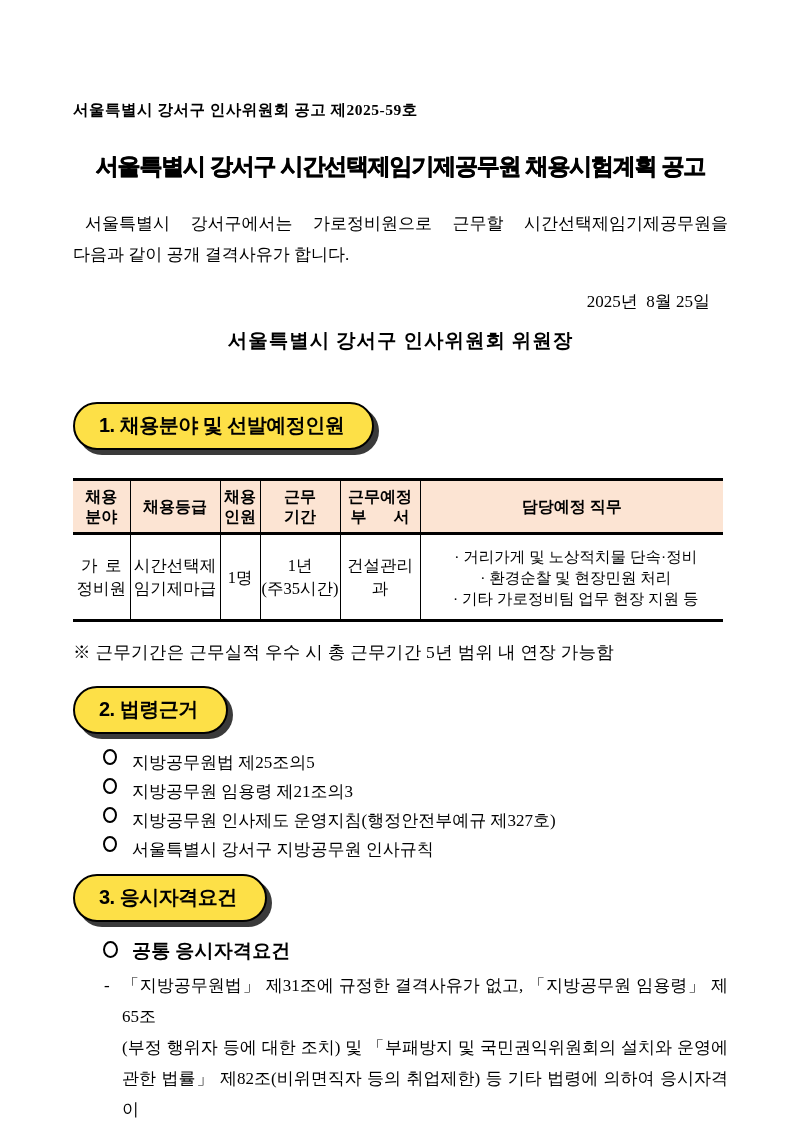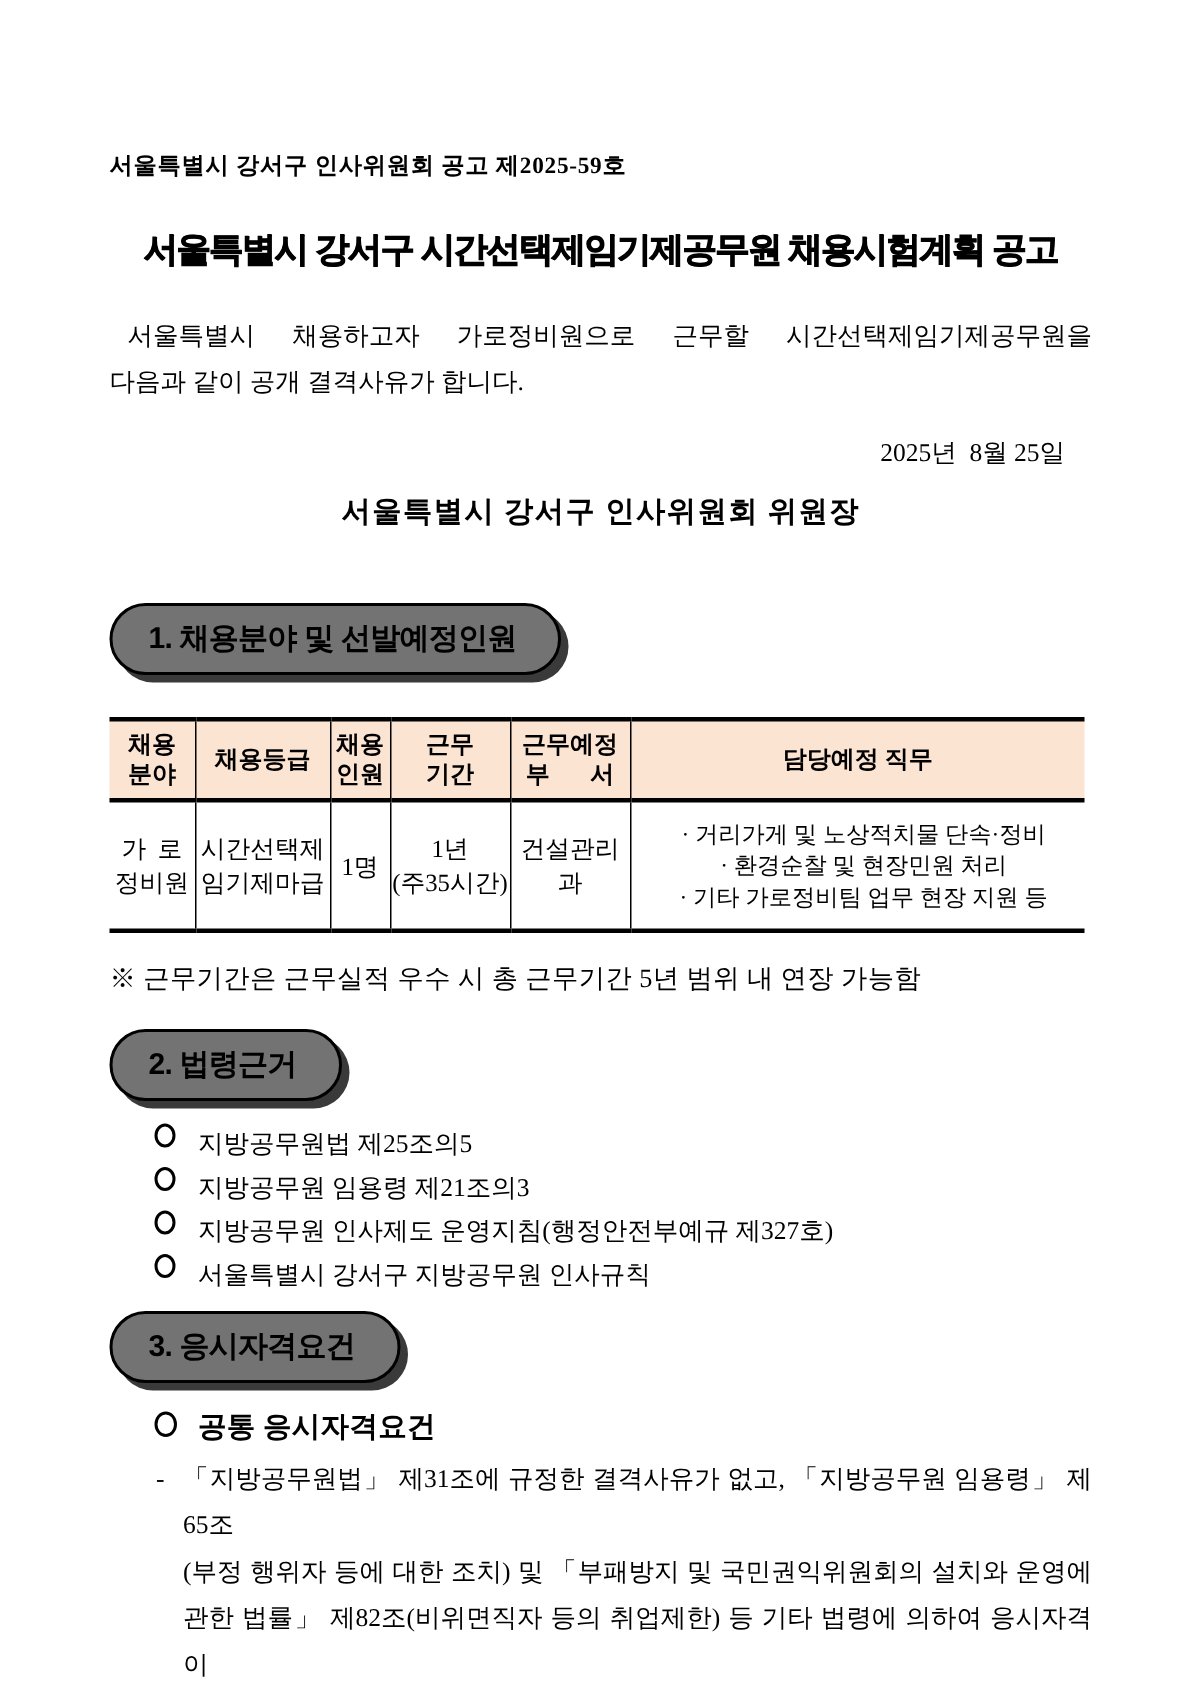--- a/index.html
+++ b/index.html
@@ -37,21 +37,21 @@
     margin-top: 14px; text-align: center;
     font-size: 19.5px; font-weight: bold; letter-spacing: 1px;
   }
 
   .sec-box {
     display: inline-block;
     margin-top: 0;
     padding: 8px 28px 9px 24px;
     border: 2.6px solid #000;
     border-radius: 26px;
-    background: #737373;
+    background: #fde047;
     box-shadow: 5px 5px 0 0 #3a3a3a;
     font-family: "Liberation Sans", "DejaVu Sans", sans-serif;
     font-size: 20px; font-weight: 900; letter-spacing: -0.5px;
     white-space: nowrap;
   }
   .sec1-wrap { margin-top: 48px; }
   .sec2-wrap { margin-top: 22px; }
   .sec3-wrap { margin-top: 10px; }
 
   table.recruit {
@@ -105,21 +105,21 @@
 </head>
 <body>
 
 <div class="page">
 
   <div class="notice-no">서울특별시 강서구 인사위원회 공고 제2025-59호</div>
 
   <div class="doc-title">서울특별시 강서구 시간선택제임기제공무원 채용시험계획 공고</div>
 
   <div class="intro">
-    <div class="line-just first">서울특별시 채용하고자 가로정비원으로 근무할 시간선택제임기제공무원을</div>
+    <div class="line-just first">서울특별시 강서구에서는 가로정비원으로 근무할 시간선택제임기제공무원을</div>
     <div>다음과 같이 공개 결격사유가 합니다.</div>
   </div>
 
   <div class="date-line">2025년  8월 25일</div>
 
   <div class="signer-line">서울특별시 강서구 인사위원회 위원장</div>
 
   <div class="sec1-wrap">
     <span class="sec-box">1. 채용분야 및 선발예정인원</span>
   </div>

